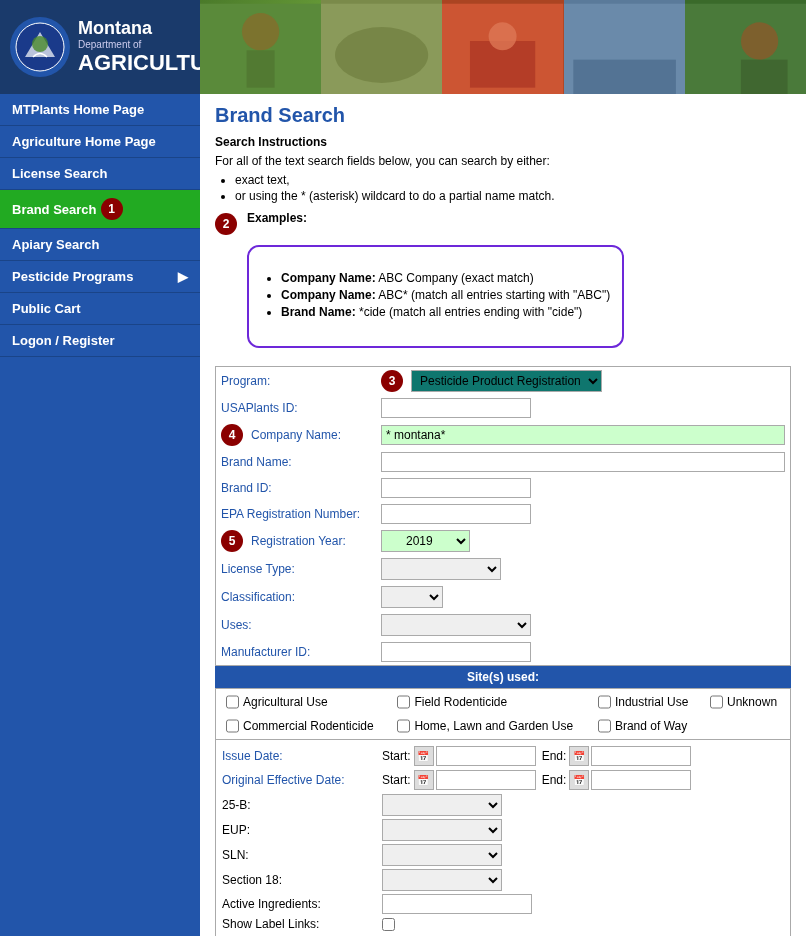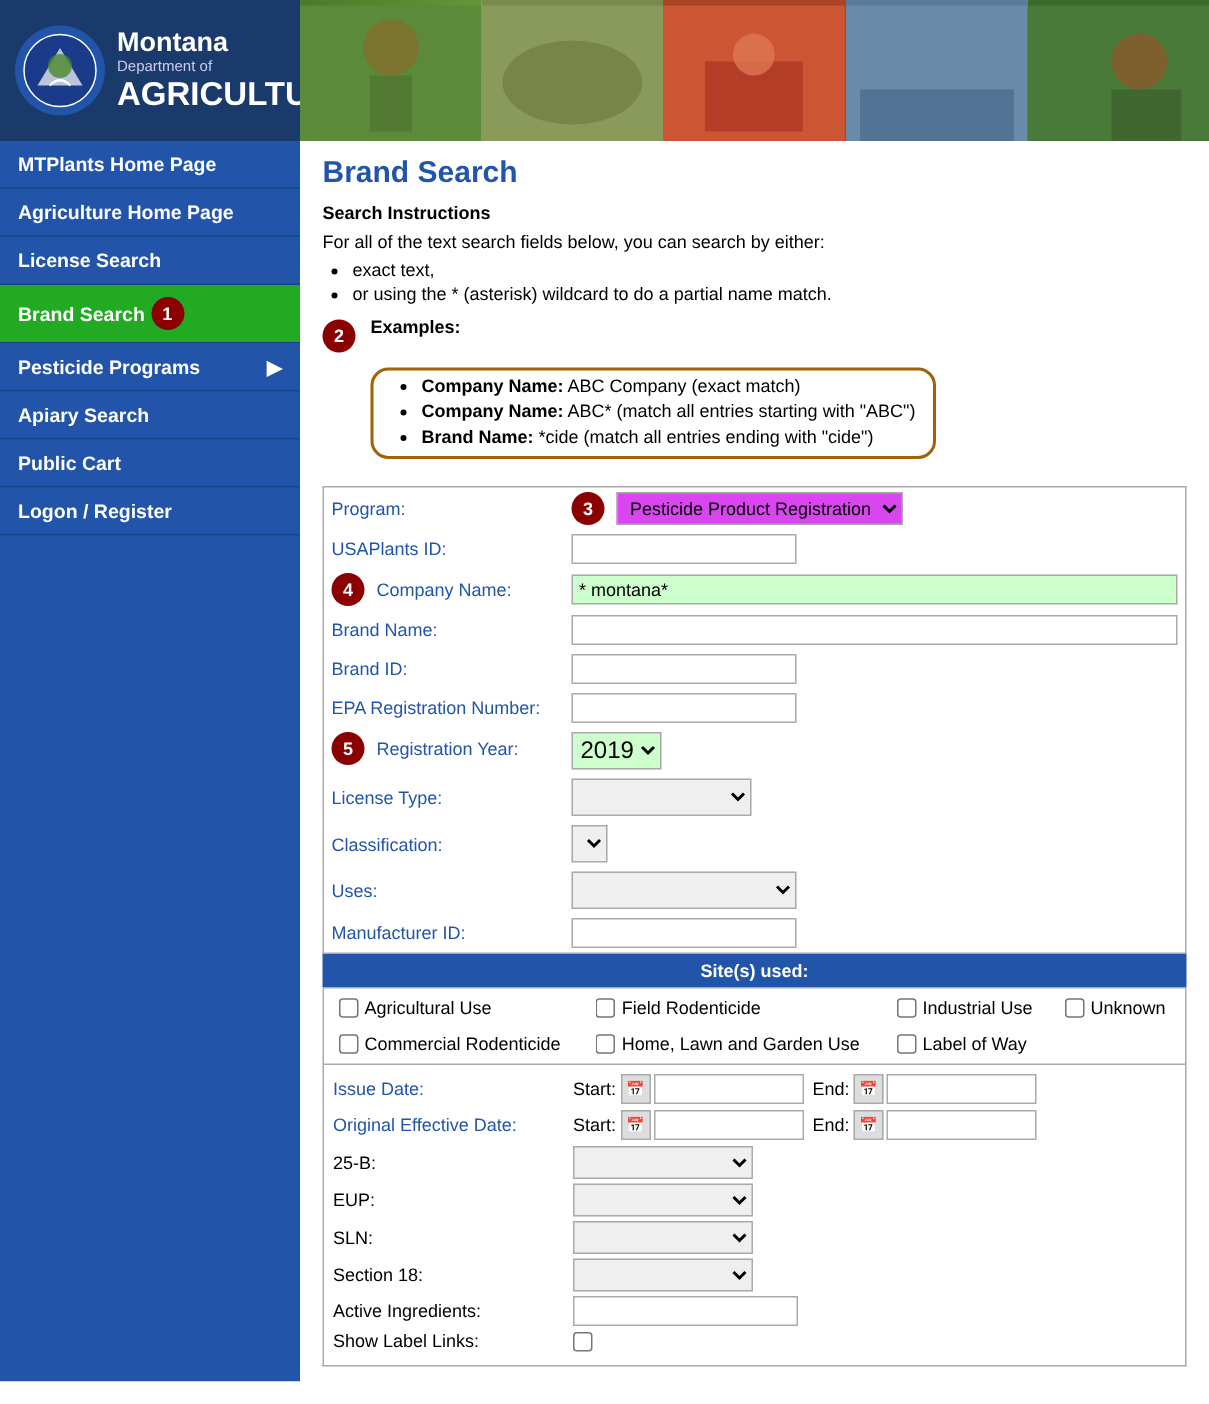--- a/index.html
+++ b/index.html
@@ -38,36 +38,36 @@
     .page-title { font-size: 20px; font-weight: bold; color: #2255aa; margin-bottom: 8px; }
 
     
     .instructions-title { font-weight: bold; margin-bottom: 5px; }
     .instructions-text { margin-bottom: 5px; }
     .bullet-list { list-style: disc; padding-left: 20px; margin-bottom: 8px; }
     .bullet-list li { margin-bottom: 2px; }
 
     
     .examples-label { font-weight: bold; margin-bottom: 20px; }
-    .examples-box { border: 2px solid #a16207; border-radius: 12px; padding: 3px 12px; margin-bottom: 10px; display: inline-block; }
+    .examples-box { border: 2px solid #6d28d9; border-radius: 12px; padding: 24px 12px; margin-bottom: 10px; display: inline-block; }
     .examples-box ul { list-style: disc; padding-left: 20px; }
     .examples-box ul li { margin-bottom: 3px; }
     .examples-box ul li b { font-weight: bold; }
 
     
     .circle-num { display: inline-flex; align-items: center; justify-content: center; width: 22px; height: 22px; border-radius: 50%; background: #8b0000; color: white; font-weight: bold; font-size: 12px; margin-right: 4px; flex-shrink: 0; }
 
     
     .search-criteria-header { background: #2255aa; color: white; text-align: center; font-weight: bold; padding: 4px; margin-bottom: 0; }
     .form-table { width: 100%; border-collapse: collapse; }
     .form-table td { padding: 3px 5px; vertical-align: middle; }
     .form-label { color: #2255aa; font-weight: normal; white-space: nowrap; width: 160px; }
     .form-input { width: 100%; border: 1px solid #aaa; padding: 2px 4px; font-size: 12px; }
     .form-input-sm { width: 150px; border: 1px solid #aaa; padding: 2px 4px; font-size: 12px; }
-    .form-select { border: 1px solid #aaa; padding: 2px 1px; font-size: 16px; }
+    .form-select { border: 1px solid #aaa; padding: 2px 20px; font-size: 12px; }
     .form-select-green { border: 1px solid #aaa; padding: 2px 4px; font-size: 12px; background: #ccffcc; }
     .input-montana { background: #ccffcc; border: 1px solid #aaa; padding: 2px 4px; font-size: 12px; width: 100%; }
 
     
     .sites-header { background: #2255aa; color: white; text-align: center; font-weight: bold; padding: 4px; }
     .sites-table { width: 100%; }
     .sites-table td { padding: 4px 8px; vertical-align: middle; }
     .checkbox-label { display: flex; gap: 4px; }
     .date-row { display: flex; align-items: center; margin-bottom: 4px; }
     .date-label { width: 160px; color: #2255aa; }
@@ -138,25 +138,25 @@
 <div class="layout">
 
   <div class="sidebar">
     <div class="sidebar-item">MTPlants Home Page</div>
     <div class="sidebar-item">Agriculture Home Page</div>
     <div class="sidebar-item">License Search</div>
     <div class="sidebar-item active" style="display:flex;align-items:center;gap:4px;">
       <span>Brand Search</span>
       <span class="circle-num">1</span>
     </div>
+    <div class="sidebar-item">Apiary Search</div>
     <div class="sidebar-item sidebar-item-with-arrow">
       <span>Pesticide Programs</span>
       <span>▶</span>
     </div>
-    <div class="sidebar-item">Apiary Search</div>
     <div class="sidebar-item">Public Cart</div>
     <div class="sidebar-item">Logon / Register</div>
   </div>
 
   <div class="main">
     <div class="page-title">Brand Search</div>
 
     <div class="instructions-title">Search Instructions</div>
     <div class="instructions-text">For all of the text search fields below, you can search by either:</div>
     <ul class="bullet-list">
@@ -180,21 +180,21 @@
       </div>
     </div>
 
     <div>
       <table class="form-table" style="border:1px solid #aaa;">
         <tbody>
             <tr>
           <td class="form-label">Program:</td>
           <td style="display:flex;align-items:center;gap:4px;padding:3px 5px;">
             <span class="circle-num">3</span>
-            <select class="form-select-green" style="background:#d946ef;">
+            <select class="form-select-green" style="background:#0f766e;">
               <option>Pesticide Product Registration</option>
             </select>
           </td>
         </tr>
         <tr>
           <td class="form-label">USAPlants ID:</td>
           <td><input type="text" class="form-input-sm" value="" style=""></td>
         </tr>
         <tr>
           <td class="form-label" style="display:flex;align-items:center;gap:4px;">
@@ -297,21 +297,21 @@
           </td>
           <td>
             <label class="checkbox-label">
               <input type="checkbox" style="">
               <span>Home, Lawn and Garden Use</span>
             </label>
           </td>
           <td>
             <label class="checkbox-label">
               <input type="checkbox" style="">
-              <span>Label of Way</span>
+              <span>Brand of Way</span>
             </label>
           </td>
           <td></td>
         </tr>
       </tbody>
         </table>
 
       <div style="border:1px solid #aaa;border-top:none;padding:6px;">
         <div class="date-row">
           <span class="date-label">Issue Date:</span>

